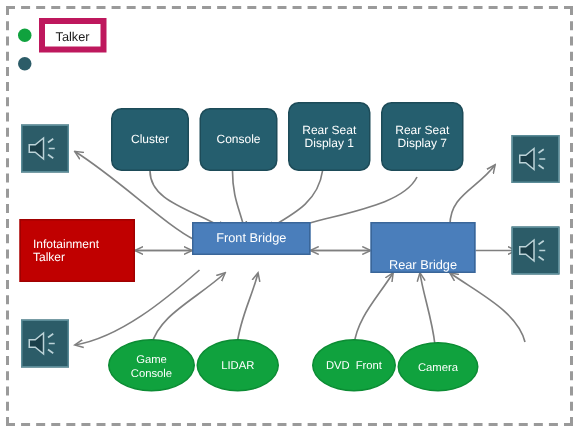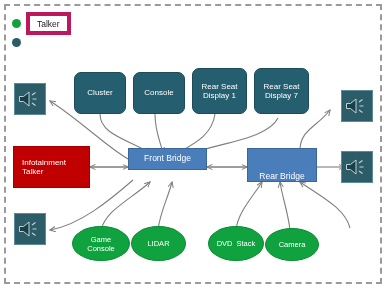--- a/index.html
+++ b/index.html
@@ -208,19 +208,19 @@
 
   <div class="node listener-ell" style="left:72px;top:226px;width:58px;height:35px;flex-direction:column;">
     <span>Game</span>
     <span>Console</span>
   </div>
   <div class="node listener-ell" style="left:131px;top:226px;width:55px;height:35px;text-align:right;">
     <span>LIDAR</span>
   </div>
   <div class="node listener-ell" style="left:208px;top:226px;width:56px;height:35px;flex-direction:row;">
     <span>DVD</span>
-    <span>Stack</span>
+    <span>Front</span>
   </div>
   <div class="node listener-ell" style="left:265px;top:228px;width:54px;height:33px;">
     <span>Camera</span>
   </div>
 
 </div>
 
 </body></html>

